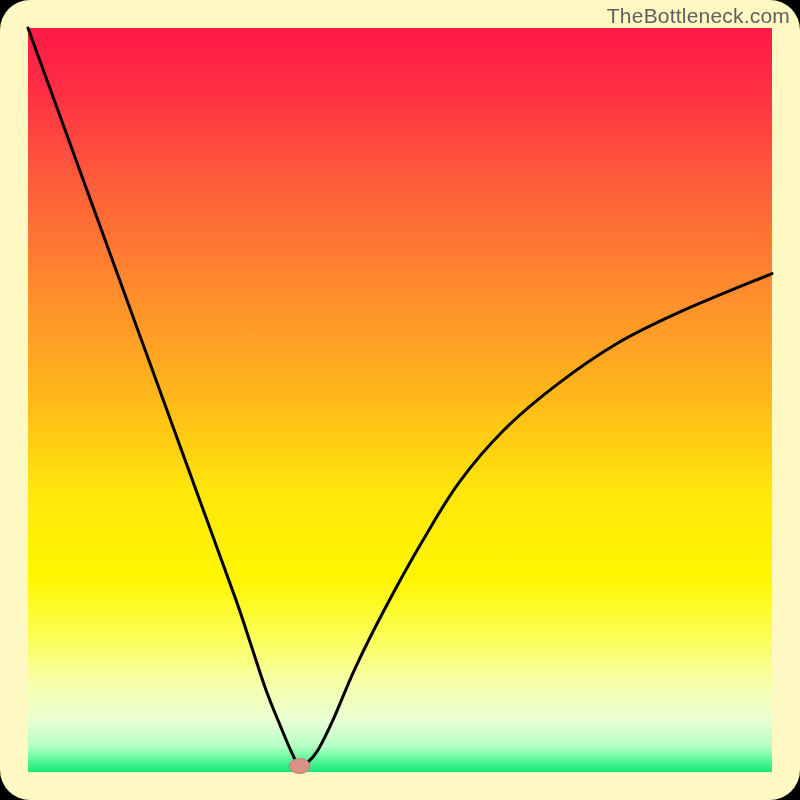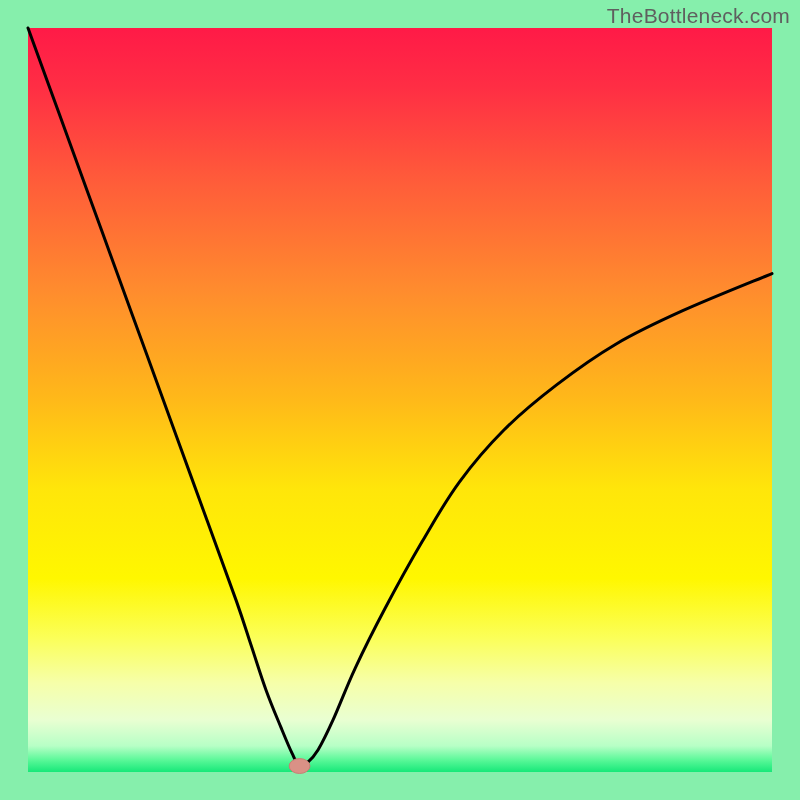--- a/index.html
+++ b/index.html
@@ -8,21 +8,22 @@
     width: 800px;
     height: 800px;
     overflow: hidden;
     background: #000;
     font-family: Arial, Helvetica, sans-serif;
   }
   .frame {
     position: relative;
     width: 800px;
     height: 800px;
-    background: #86efac;
+    background: #fef9c3;
+    border-radius: 30px;
   }
   .watermark {
     position: absolute;
     top: 4px;
     right: 10px;
     color: #5f5f5f;
     font-size: 21px;
     font-weight: 400;
     letter-spacing: 0.2px;
     z-index: 10;

